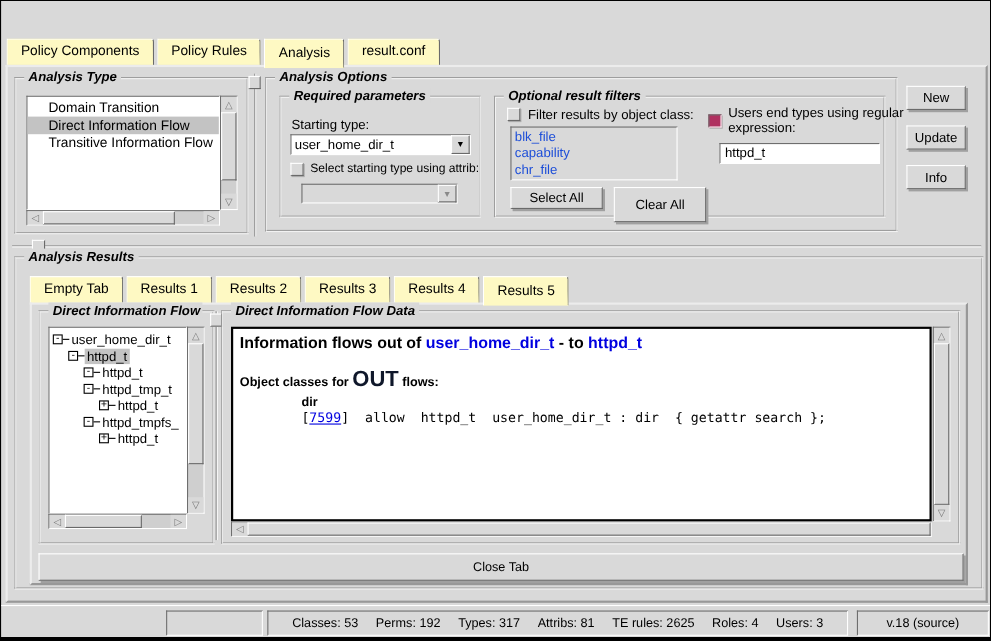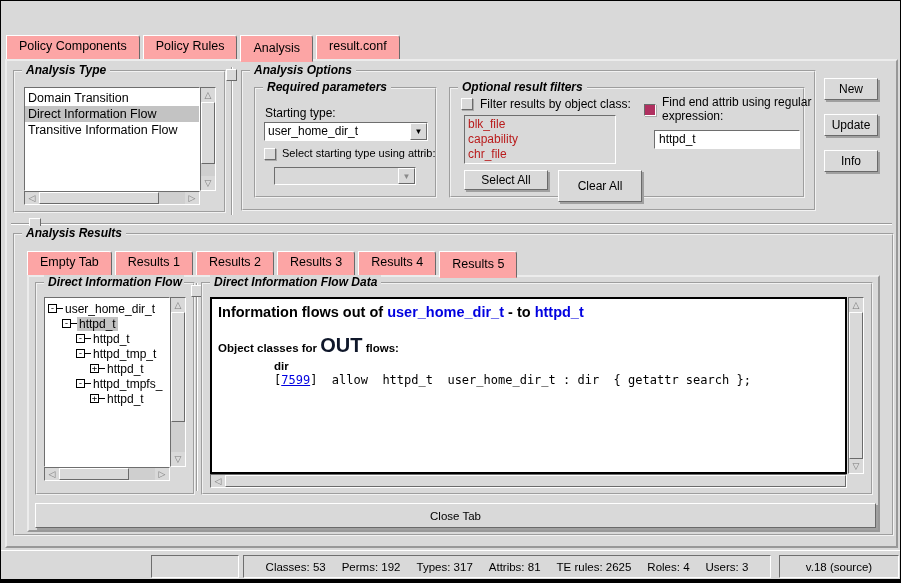--- a/index.html
+++ b/index.html
@@ -23,32 +23,32 @@
   #menubar{
     position:absolute;left:0;top:0;width:100%;height:31px;
     display:flex;align-items:center;gap:24px;padding-left:13px;font-size:13px;
     border-bottom:1px solid #8a8a8a;box-shadow:0 1px 0 #ffffff;
   }
   .menu-item{cursor:default;}
   .menu-item .u{text-decoration:underline;}
   
   #maintabs{position:absolute;left:5px;top:35px;height:24px;display:flex;align-items:flex-end;}
   .tab{
-    background:#fca5a5;border:1px solid;border-color:#ffffff #6a6a6a transparent #ffffff;
+    background:#fef9c3;border:1px solid;border-color:#ffffff #6a6a6a transparent #ffffff;
     border-top-right-radius:3px;padding:3px 12px 20px 12px;font-size:12.5px;height:21px;
     margin-right:3px;position:relative;cursor:default;white-space:nowrap;
   }
   .tab.sel{height:26px;padding-top:5px;z-index:5;margin-bottom:-2px;font-size:12.5px;}
   
   #nbbody{position:absolute;left:4px;top:58px;width:893px;height:489px;border:2px outset #ececec;background:#d9d9d9;}
   
   #fr-atype{left:6px;top:9px;width:213px;height:143px;}
   #atype-grid{position:absolute;left:9px;top:15px;width:192px;height:118px;display:grid;grid-template-columns:1fr 16px;grid-template-rows:1fr 14px;}
   #atype-list{background:#fff;border:1px solid;border-color:#6e6e6e #ffffff #ffffff #6e6e6e;overflow:hidden;padding-top:2px;}
-  .list-item{font-size:12.5px;padding:0 3px;height:16px;line-height:16px;white-space:nowrap;cursor:default;}
+  .list-item{font-size:12.5px;padding:0 19px;height:16px;line-height:16px;white-space:nowrap;cursor:default;}
   .list-item.sel{background:#c3c3c3;}
   
   .vsb{display:flex;flex-direction:column;width:16px;background:#cfcfcf;border:1px solid;border-color:#6e6e6e #ffffff #ffffff #6e6e6e;}
   .hsb{display:flex;flex-direction:row;height:14px;background:#cfcfcf;border:1px solid;border-color:#6e6e6e #ffffff #ffffff #6e6e6e;}
   .sb-btn{flex:0 0 14px;display:flex;align-items:center;justify-content:center;font-size:9px;color:#7a7a7a;background:#d9d9d9;}
   .sb-thumb{background:#d9d9d9;border:1px solid;border-color:#ffffff #6a6a6a #6a6a6a #ffffff;}
   .vsb .sb-thumb{width:100%;}
   .hsb .sb-thumb{height:100%;}
   .sb-sp{flex:1;}
   
@@ -57,21 +57,21 @@
   #fr-filt{left:206px;top:15px;width:356px;height:111px;}
   .lbl{position:absolute;font-size:12px;white-space:nowrap;}
   .combo{position:absolute;display:flex;background:#fff;border:1px solid;border-color:#6e6e6e #ffffff #ffffff #6e6e6e;}
   .combo .cfield{flex:1;font-size:12px;padding:1px 3px;overflow:hidden;white-space:nowrap;}
   .combo .carrow{flex:0 0 17px;background:#d9d9d9;border:1px solid;border-color:#ffffff #6a6a6a #6a6a6a #ffffff;display:flex;align-items:center;justify-content:center;font-size:8px;color:#000;}
   .combo.disabled{background:#d9d9d9;}
   .combo.disabled .carrow{color:#8a8a8a;}
   .cb{position:absolute;width:12px;height:12px;background:#d9d9d9;border:1px solid;border-color:#ffffff #6a6a6a #6a6a6a #ffffff;box-shadow:1px 1px 0 #aaa;}
   .cb.checked{background:#b03060;border-color:#6a6a6a #ffffff #ffffff #6a6a6a;}
   .dislist{position:absolute;background:#d9d9d9;border:1px solid;border-color:#6e6e6e #ffffff #ffffff #6e6e6e;padding:1px 3px;overflow:hidden;}
-  .dislist .list-item{color:#b91c1c;height:15px;line-height:15px;font-size:12px;padding:0;}
+  .dislist .list-item{color:#1d4ed8;height:15px;line-height:15px;font-size:12px;padding:0;}
   .tinput{position:absolute;background:#fff;border:1px solid;border-color:#6e6e6e #ffffff #ffffff #6e6e6e;font-size:12px;padding:1px 4px;line-height:15px;}
   
   .actbtn{position:absolute;width:54px;height:22px;}
   
   .sash-v{position:absolute;width:2px;background:#c8c8c8;border-left:1px solid #9a9a9a;border-right:1px solid #fff;}
   .sash-h{position:absolute;height:2px;background:#c8c8c8;border-top:1px solid #9a9a9a;border-bottom:1px solid #fff;}
   .sash-handle{position:absolute;width:11px;height:12px;background:#d9d9d9;border:1px solid;border-color:#ffffff #6a6a6a #6a6a6a #ffffff;}
   
   #fr-results{left:6px;top:172px;width:881px;height:303px;}
   #restabs{position:absolute;left:12px;top:18px;display:flex;align-items:flex-end;height:23px;}
@@ -171,21 +171,21 @@
             <div class="list-item">chr_file</div>
           </div>
         <div class="btn3d" style="position:absolute;left:13px;top:81px;width:84px;height:20px;">
             <span>Select All</span>
           </div>
         <div class="btn3d" style="position:absolute;left:107px;top:81px;width:84px;height:32px;">
             <span>Clear All</span>
           </div>
         <span class="cb checked" style="left:193px;top:15px;"></span>
         <span class="lbl" style="left:211px;top:6px;line-height:14px;">
-          <span>Find end attrib using regular</span><br>
+          <span>Users end types using regular</span><br>
           <span>expression:</span>
         </span>
         <div class="tinput" style="left:203px;top:41px;width:146px;height:19px;">httpd_t</div>
       </div>
     </div>
 
     <div class="btn3d actbtn" style="left:817px;top:17px;">
         <span>New</span>
       </div>
     <div class="btn3d actbtn" style="left:817px;top:53px;text-align:right;">

